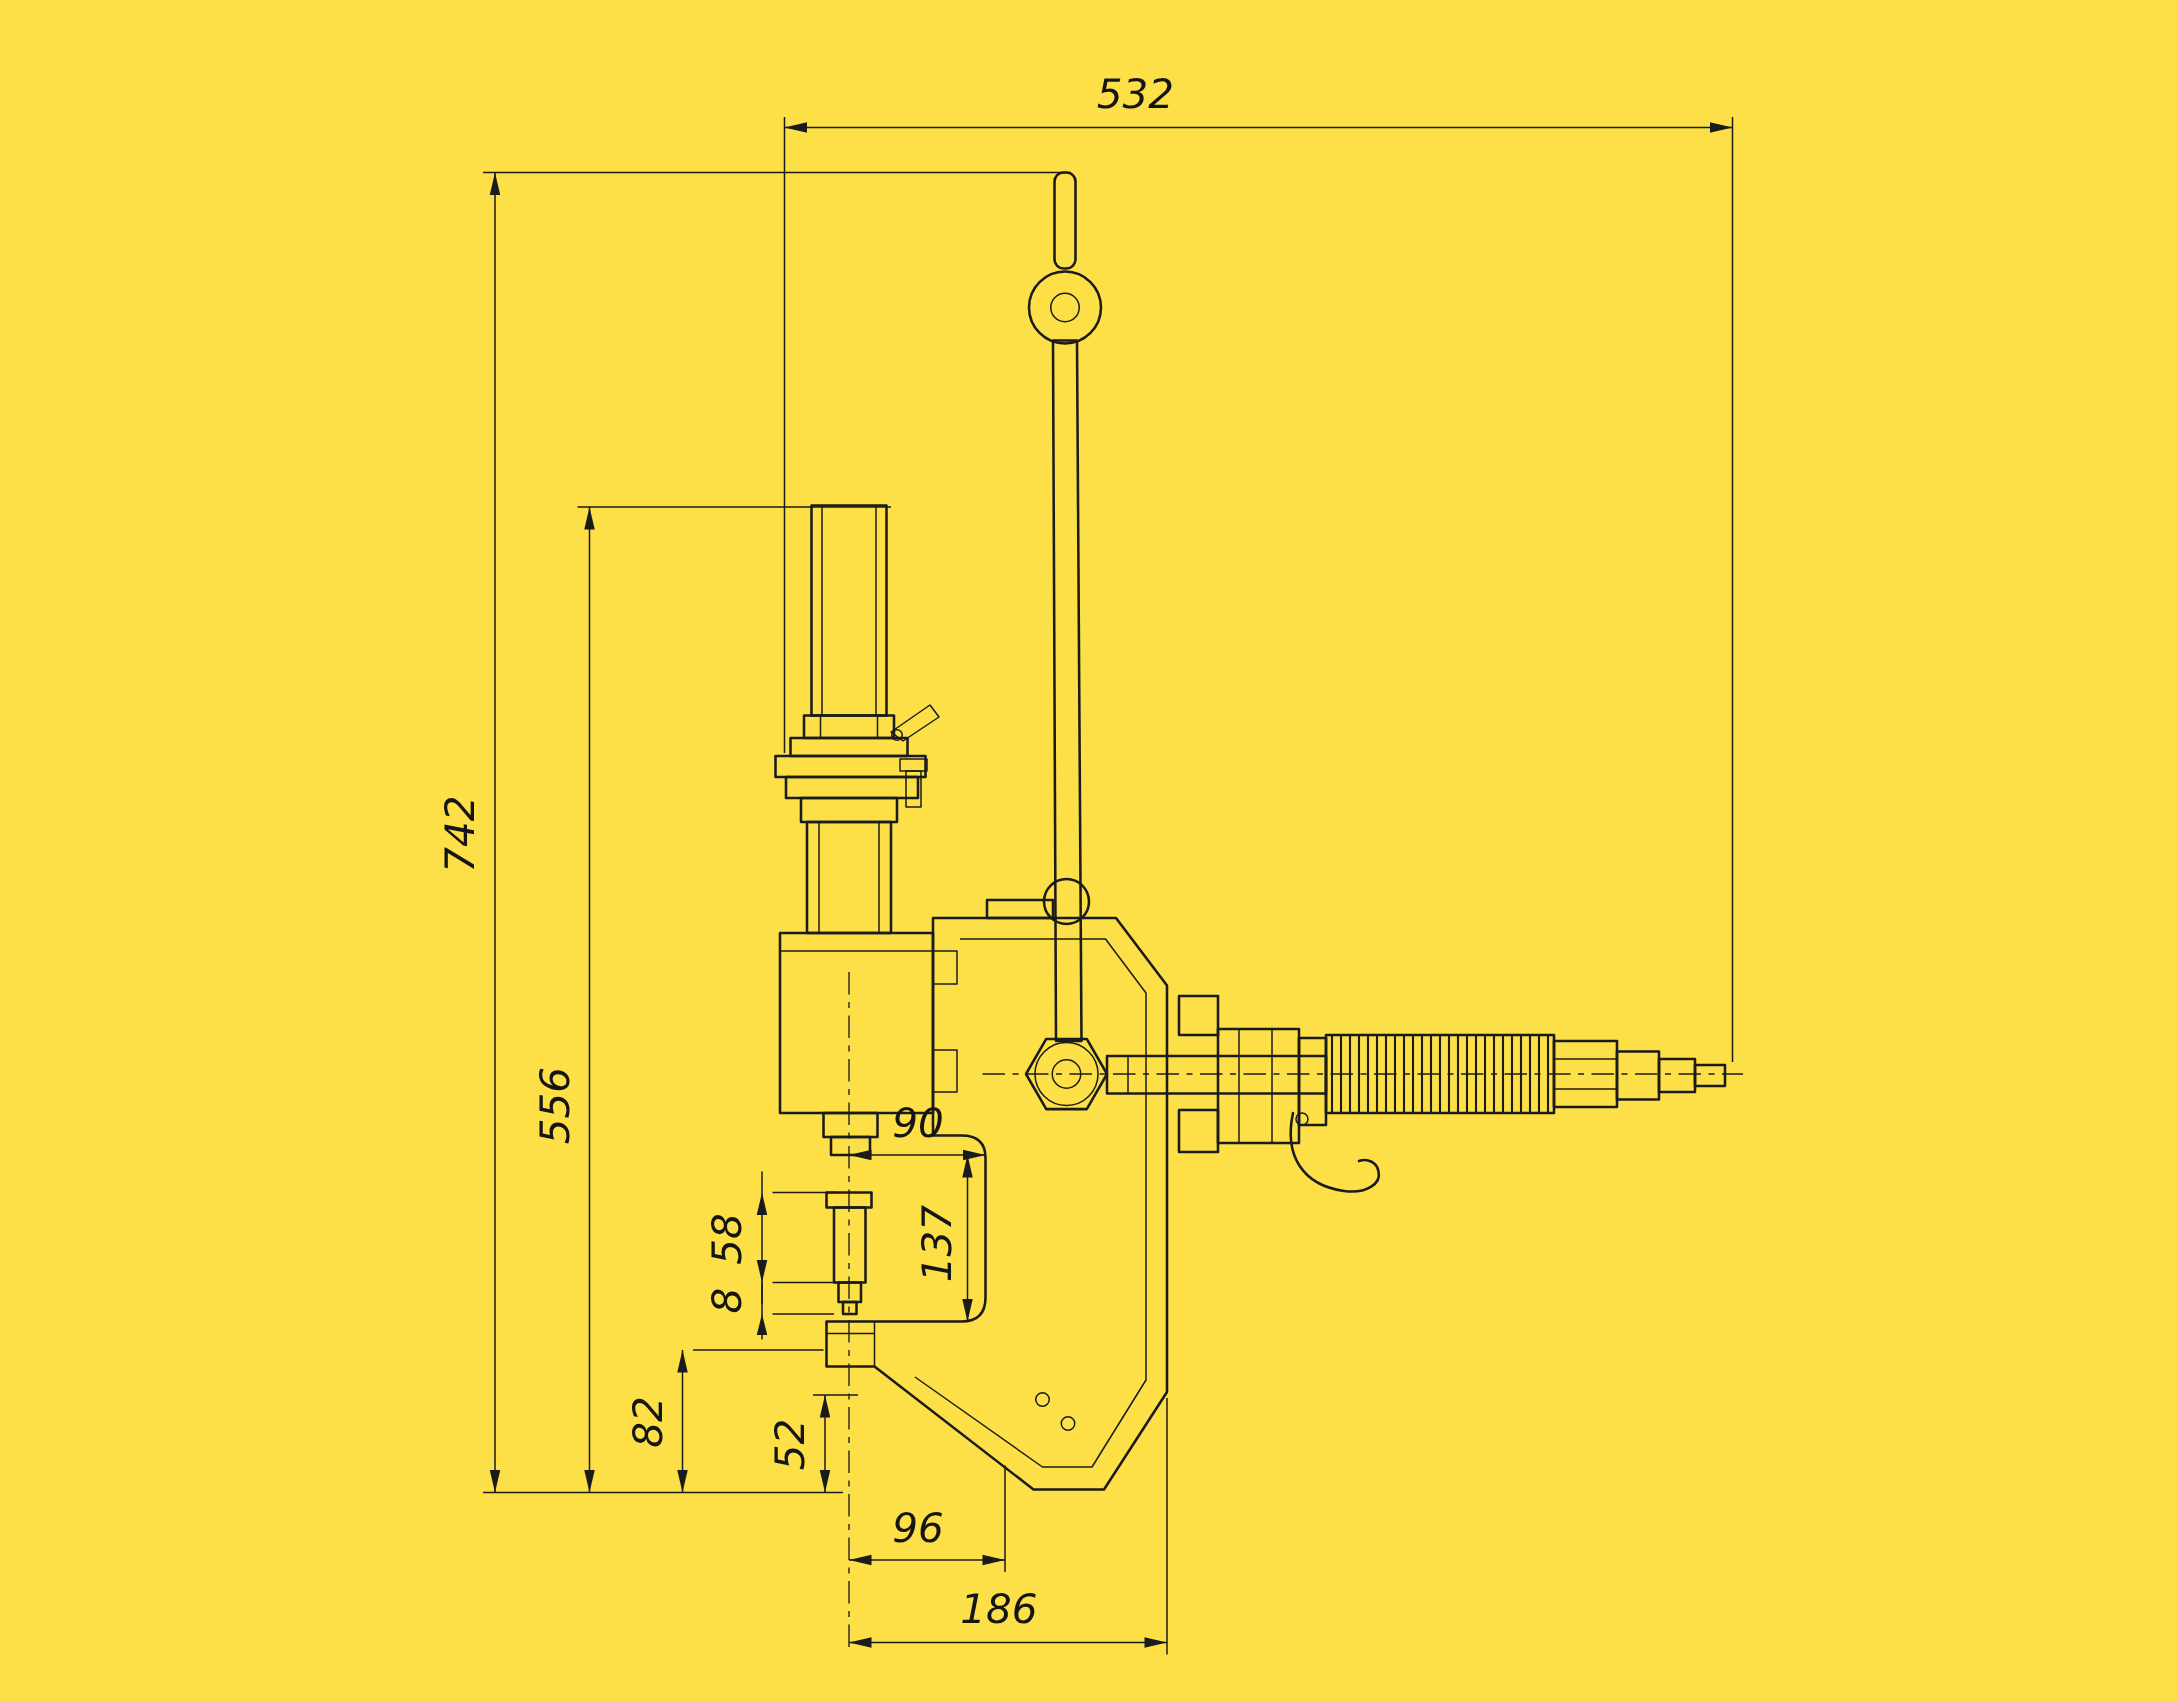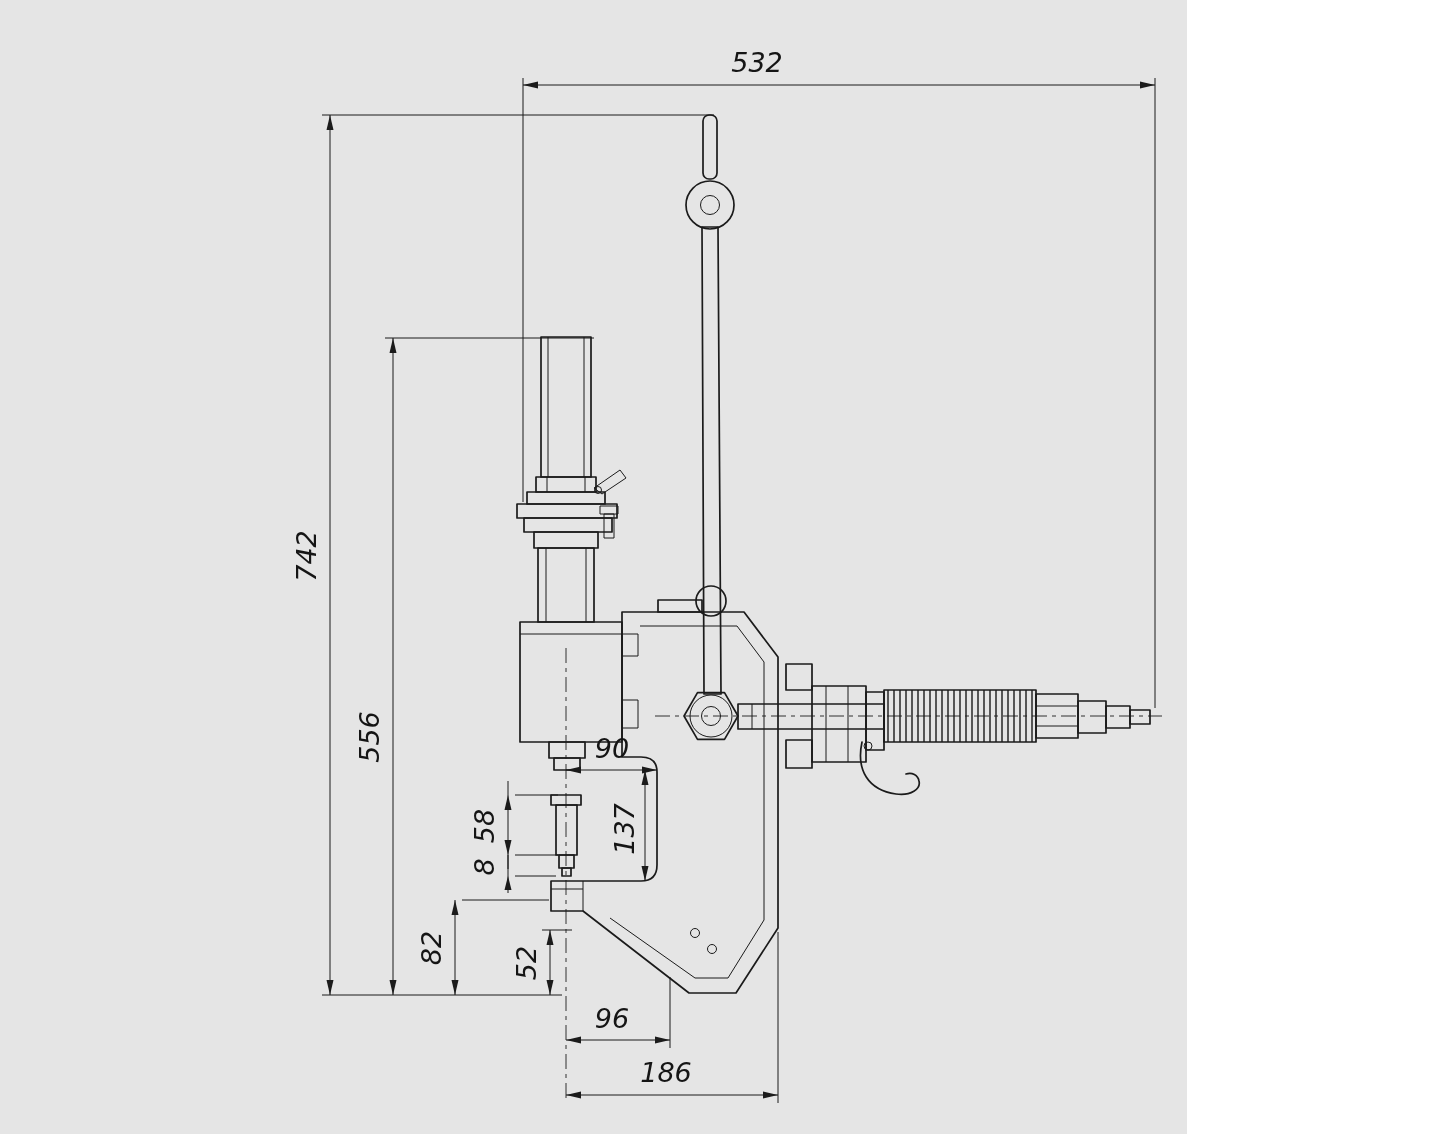--- a/index.html
+++ b/index.html
@@ -1,17 +1,17 @@
 <!DOCTYPE html>
 <html><head>
 <meta charset="utf-8">
 <title>Technical Drawing</title>
 <style>
   html,body{margin:0;padding:0;background:#ffffff;}
-  .page{width:1187px;height:1134px;background:#e5e5e5;position:relative;overflow:hidden;}
+  .page{width:1451px;height:1134px;background:#fde047;position:relative;overflow:hidden;}
   svg{display:block;}
   
   .ol{fill:none;stroke:#1b1b1b;stroke-width:1.7;stroke-linejoin:round;stroke-linecap:round;}
   
   .tl{fill:none;stroke:#1b1b1b;stroke-width:1;stroke-linejoin:round;}
   
   .dl{fill:none;stroke:#1b1b1b;stroke-width:1;}
   
   .cl{fill:none;stroke:#1b1b1b;stroke-width:0.9;stroke-dasharray:15 5 4 5;}
   

